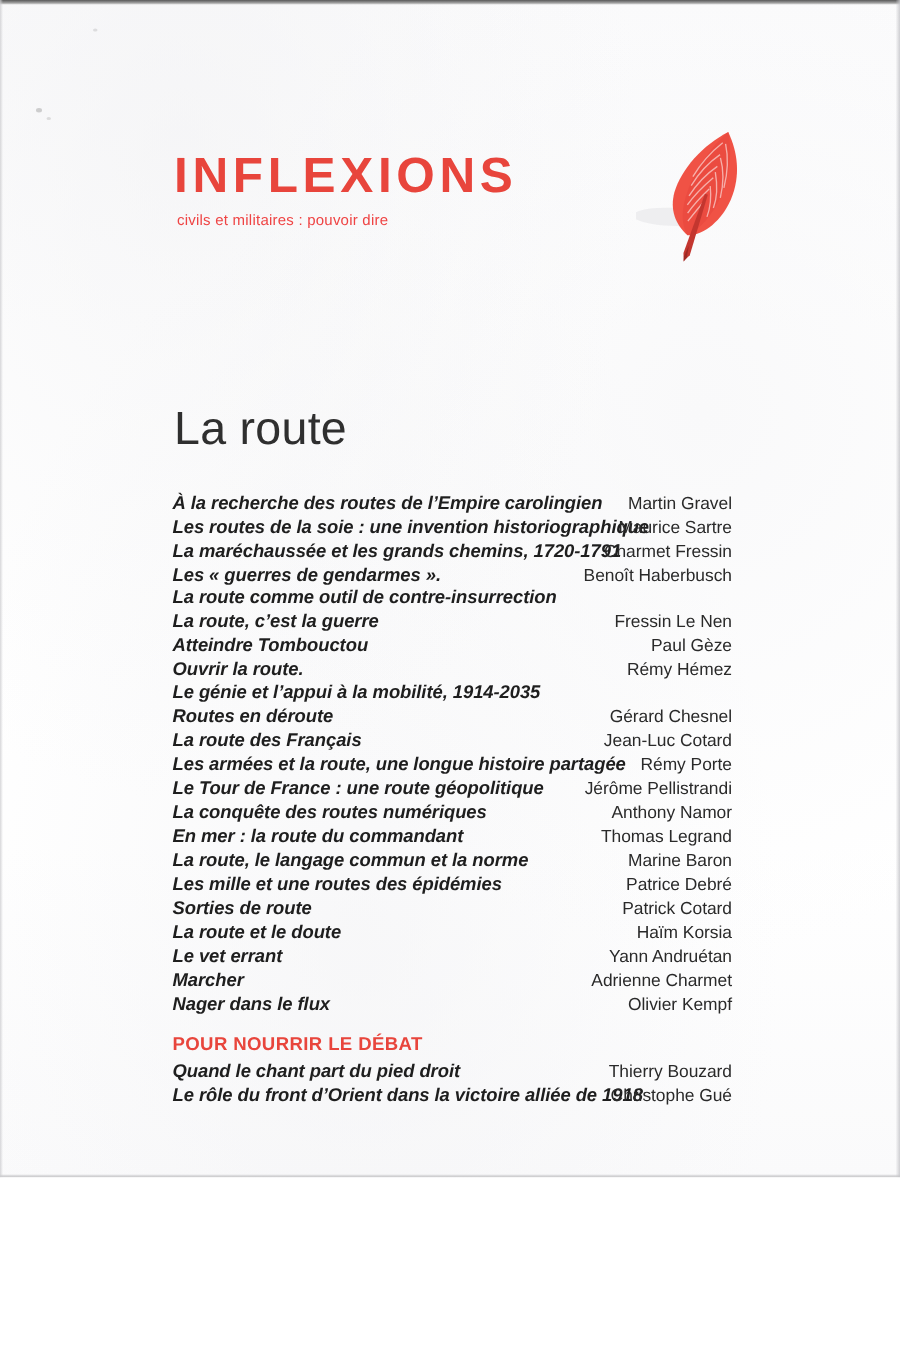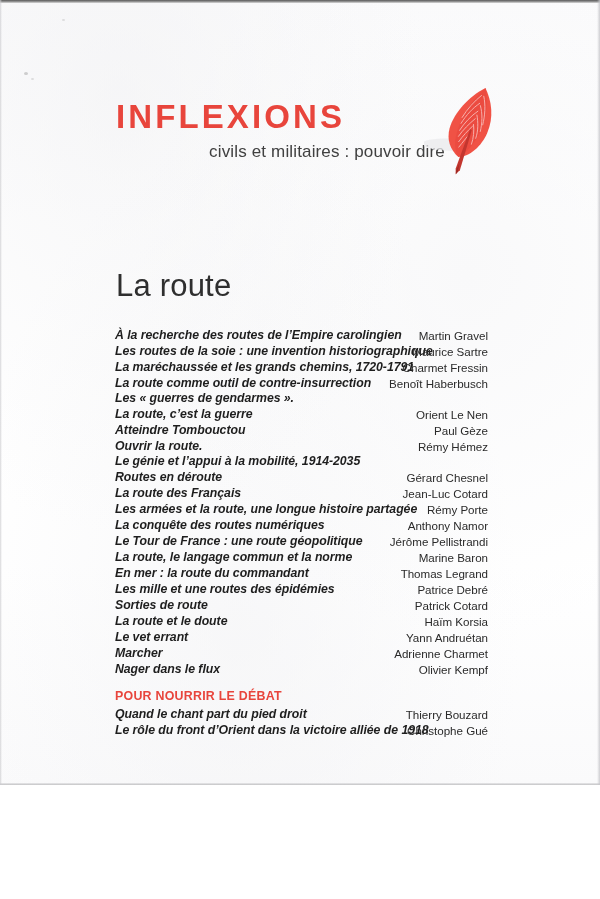--- a/index.html
+++ b/index.html
@@ -70,26 +70,25 @@
   #journal-title {
     font-size: 33px;
     font-weight: bold;
     color: #E8453C;
     letter-spacing: 3.1px;
     line-height: 1;
     margin: 0;
     white-space: nowrap;
   }
   #journal-subtitle {
-    font-size: 17px;
-    color: #404040;
+    font-size: 10px;
+    color: #ef4444;
     letter-spacing: 0.15px;
     margin: 9px 0 0 2px;
     white-space: nowrap;
-    text-align: center;
   }
 
   
   #quill-wrap {
     position: absolute;
     left: 424px;
     top: 78px;
     width: 96px;
     height: 106px;
   }
@@ -219,30 +218,30 @@
           <div class="toc-author">Maurice Sartre</div>
         </div>
         <div class="toc-entry">
           <div class="toc-titles">
             <div class="toc-title">La maréchaussée et les grands chemins, 1720-1791</div>
           </div>
           <div class="toc-author">Charmet Fressin</div>
         </div>
         <div class="toc-entry">
           <div class="toc-titles">
+            <div class="toc-title">Les « guerres de gendarmes ».</div>
             <div class="toc-title sub">La route comme outil de contre-insurrection</div>
-            <div class="toc-title">Les « guerres de gendarmes ».</div>
           </div>
           <div class="toc-author">Benoît Haberbusch</div>
         </div>
         <div class="toc-entry">
           <div class="toc-titles">
             <div class="toc-title">La route, c’est la guerre</div>
           </div>
-          <div class="toc-author">Orient Le Nen</div>
+          <div class="toc-author">Fressin Le Nen</div>
         </div>
         <div class="toc-entry">
           <div class="toc-titles">
             <div class="toc-title">Atteindre Tombouctou</div>
           </div>
           <div class="toc-author">Paul Gèze</div>
         </div>
         <div class="toc-entry">
           <div class="toc-titles">
             <div class="toc-title">Ouvrir la route.</div>
@@ -263,41 +262,41 @@
           <div class="toc-author">Jean-Luc Cotard</div>
         </div>
         <div class="toc-entry">
           <div class="toc-titles">
             <div class="toc-title">Les armées et la route, une longue histoire partagée</div>
           </div>
           <div class="toc-author">Rémy Porte</div>
         </div>
         <div class="toc-entry">
           <div class="toc-titles">
+            <div class="toc-title">Le Tour de France : une route géopolitique</div>
+          </div>
+          <div class="toc-author">Jérôme Pellistrandi</div>
+        </div>
+        <div class="toc-entry">
+          <div class="toc-titles">
             <div class="toc-title">La conquête des routes numériques</div>
           </div>
           <div class="toc-author">Anthony Namor</div>
         </div>
         <div class="toc-entry">
           <div class="toc-titles">
-            <div class="toc-title">Le Tour de France : une route géopolitique</div>
-          </div>
-          <div class="toc-author">Jérôme Pellistrandi</div>
+            <div class="toc-title">En mer : la route du commandant</div>
+          </div>
+          <div class="toc-author">Thomas Legrand</div>
         </div>
         <div class="toc-entry">
           <div class="toc-titles">
             <div class="toc-title">La route, le langage commun et la norme</div>
           </div>
           <div class="toc-author">Marine Baron</div>
-        </div>
-        <div class="toc-entry">
-          <div class="toc-titles">
-            <div class="toc-title">En mer : la route du commandant</div>
-          </div>
-          <div class="toc-author">Thomas Legrand</div>
         </div>
         <div class="toc-entry">
           <div class="toc-titles">
             <div class="toc-title">Les mille et une routes des épidémies</div>
           </div>
           <div class="toc-author">Patrice Debré</div>
         </div>
         <div class="toc-entry">
           <div class="toc-titles">
             <div class="toc-title">Sorties de route</div>

